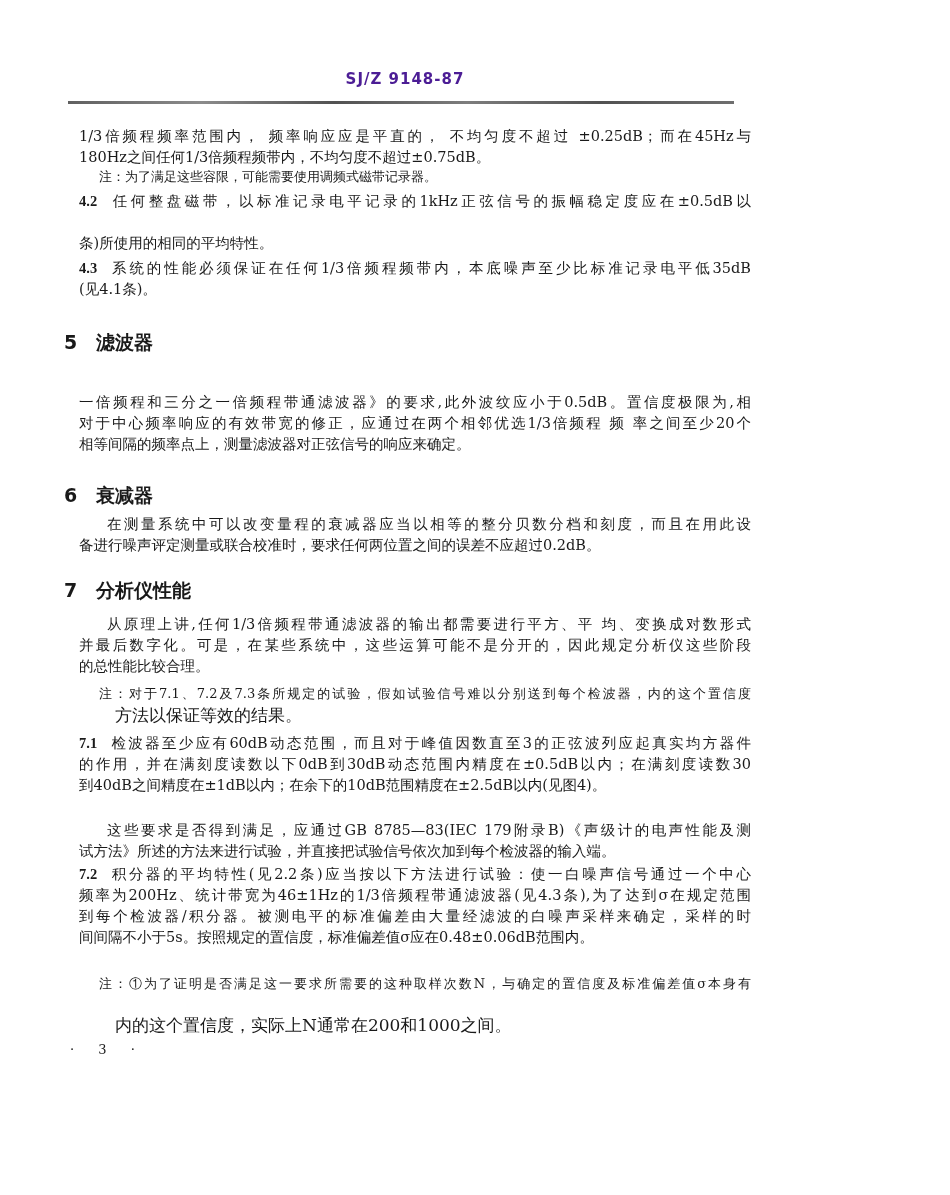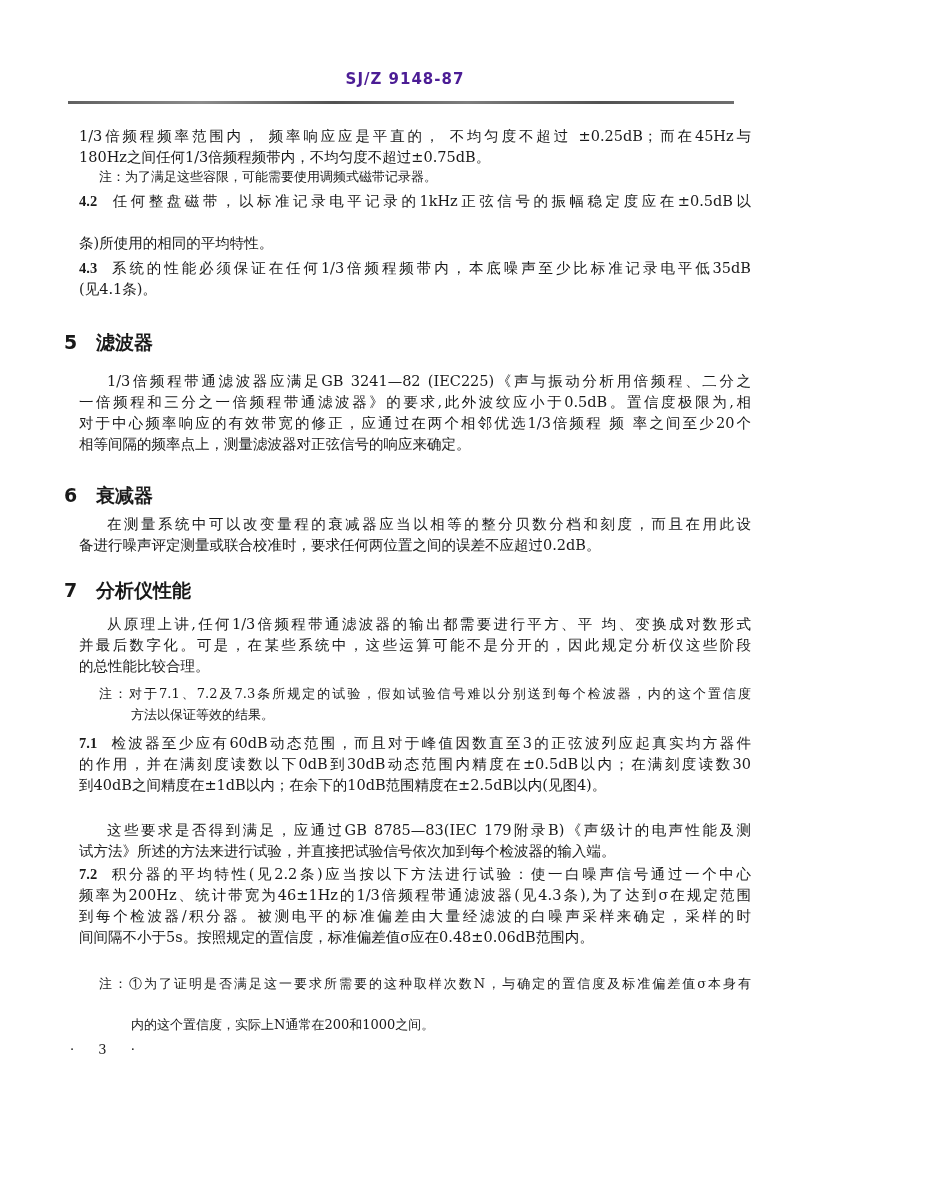--- a/index.html
+++ b/index.html
@@ -10,21 +10,21 @@
            font-family: "DejaVu Sans", "Liberation Sans", sans-serif; font-weight: bold;
            font-size: 15px; letter-spacing: 1px; color: #4c1d95; }
     .rule { position: absolute; top: 101px; left: 68px; width: 666px; height: 3px;
             background: linear-gradient(to right, #444, #777 20%, #333 40%, #666 60%, #333 80%, #555);
             opacity: 0.85; }
     .ln { position: absolute; left: 64px; width: 672px; font-size: 14.5px; line-height: 20px;
           white-space: nowrap; text-align: justify; text-align-last: justify; margin-left: 15px; }
     .ln.last { text-align-last: left; }
     .ind { left: 92px; width: 644px; }
     .note { font-size: 13px; left: 84px; width: 652px; }
-    .note2 { font-size: 13px; left: 116px; width: 620px; }
+    .note2 { font-size: 17px; left: 100px; width: 620px; }
     .sec { position: absolute; left: 64px; font-family: "DejaVu Sans", "Liberation Sans", sans-serif;
            font-weight: bold; font-size: 19px; }
     .sec .num { display: inline-block; width: 32px; }
     .cl { font-family: Liberation Serif, serif; font-weight: bold; margin-right: 12px; }
     .pg { position: absolute; left: 70px; top: 1042px; font-size: 13px; letter-spacing: 10px; }
   </style>
 </head>
 <body>
 
 <div class="page">
@@ -42,21 +42,20 @@
   <div class="ln last" style="top:233px">条)所使用的相同的平均特性。</div>
 
   <div class="ln" style="top:258px">
     <span class="cl">4.3</span><span>系统的性能必须保证在任何1/3倍频程频带内，本底噪声至少比标准记录电平低35dB</span>
   </div>
   <div class="ln last" style="top:279px">(见4.1条)。</div>
 
   <div class="sec" style="top:330px">
     <span class="num">5</span><span>滤波器</span>
   </div>
-  <div class="ln ind" style="top:371px">1/3倍频程带通滤波器应满足GB 3241—82 (IEC225)《声与振动分析用倍频程、二分之</div>
   <div class="ln" style="top:392px">一倍频程和三分之一倍频程带通滤波器》的要求,此外波纹应小于0.5dB。置信度极限为,相</div>
   <div class="ln" style="top:413px">对于中心频率响应的有效带宽的修正，应通过在两个相邻优选1/3倍频程 频 率之间至少20个</div>
   <div class="ln last" style="top:434px">相等间隔的频率点上，测量滤波器对正弦信号的响应来确定。</div>
 
   <div class="sec" style="top:483px">
     <span class="num">6</span><span>衰减器</span>
   </div>
   <div class="ln ind" style="top:514px">在测量系统中可以改变量程的衰减器应当以相等的整分贝数分档和刻度，而且在用此设</div>
   <div class="ln last" style="top:535px">备进行噪声评定测量或联合校准时，要求任何两位置之间的误差不应超过0.2dB。</div>
 

